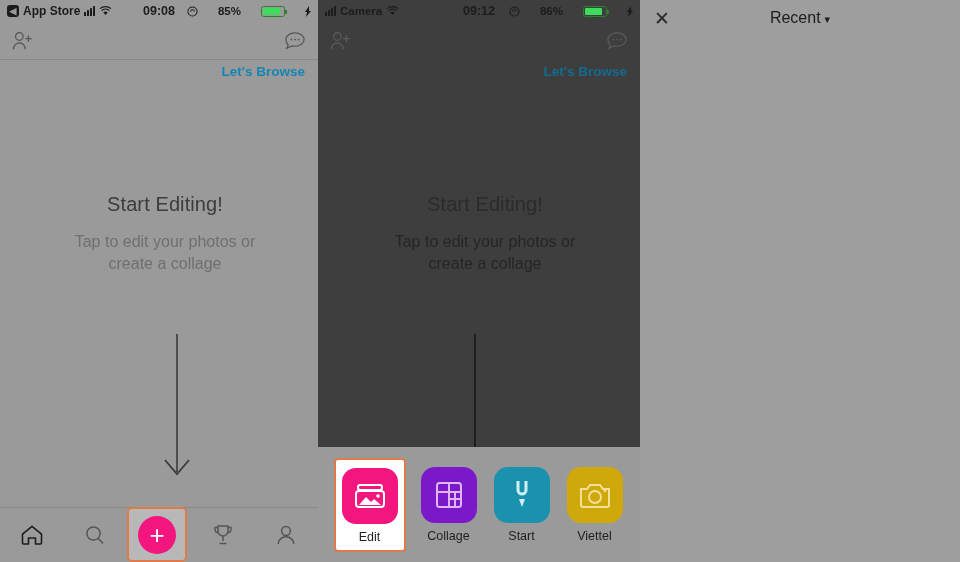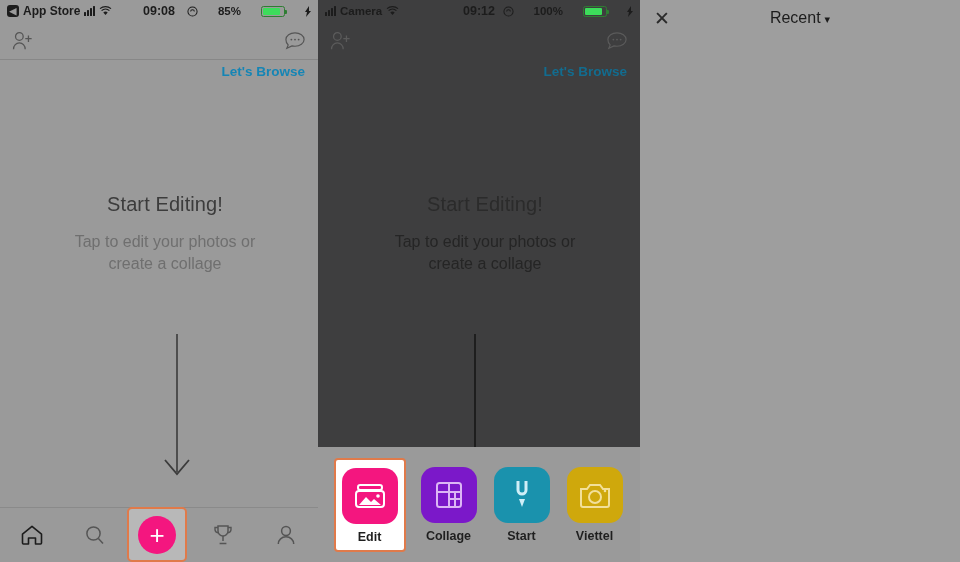--- a/index.html
+++ b/index.html
@@ -85,21 +85,21 @@
     color: #fff; font-size: 26px; line-height: 1; font-weight: 300;
   }
 
   
   .actionbar {
     position: absolute; left: 318px; bottom: 0; width: 322px; height: 115px;
     display: flex; align-items: center; justify-content: center; gap: 13px;
   }
   .act { width: 60px; display: flex; flex-direction: column; align-items: center; gap: 6px; }
   .act .ico { width: 56px; height: 56px; border-radius: 14px; display: flex; align-items: center; justify-content: center; }
-  .act .lbl { font-size: 12.5px; color: #1f1f1f; font-weight: bold; }
+  .act .lbl { font-size: 12.5px; color: #1f1f1f; font-weight: normal; }
   .act.sel {
     background: #fff; border: 2px solid #e07a4a; border-radius: 4px;
     padding: 8px 6px 6px; width: 72px;
   }
 
   
   .p3head { position: relative; height: 36px; display: flex; align-items: center; }
   .p3head .x { position: absolute; left: 14px; font-size: 19px; color: #2a2a2a; line-height: 1; }
   .p3head .ttl { width: 100%; text-align: center; font-size: 16px; color: #1c1c1c; }
   .p3head .ttl span.cv { font-size: 11px; margin-left: 4px; }
@@ -224,21 +224,21 @@
           <path d="M2.6 4.6a6 6 0 0 1 7.8 0" stroke="#1c1c1c" stroke-width="1.2" fill="none"></path>
           <path d="M1 2.6a8.6 8.6 0 0 1 11 0" stroke="#1c1c1c" stroke-width="1.2" fill="none"></path>
         </svg>
       </div>
       <div class="sb-center">09:12</div>
       <div class="sb-right">
         <svg width="11" height="11" viewBox="0 0 12 12">
           <circle cx="6" cy="6" r="5" stroke="#1c1c1c" stroke-width="1.1" fill="none"></circle>
           <path d="M4 6a2 2 0 0 1 4 0" stroke="#1c1c1c" stroke-width="1.1" fill="none"></path>
         </svg>
-        <span class="pct">100%</span>
+        <span class="pct">86%</span>
         <span class="batt">
             <b style="width:86%"></b>
           </span>
         <svg width="6" height="11" viewBox="0 0 6 11">
             <path d="M4 0 0 6h2l-1 5 5-6H4Z" fill="#1c1c1c"></path>
           </svg>
       </div>
     </div>
 
     <div class="appbar">

